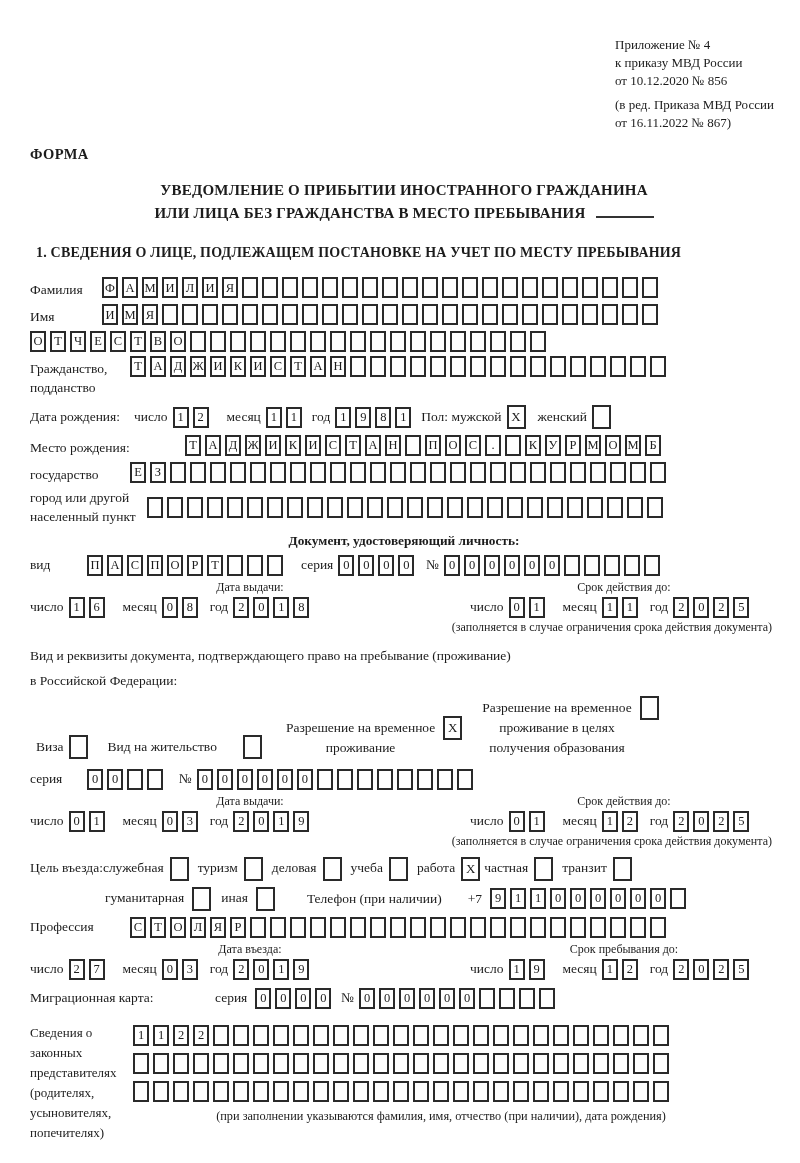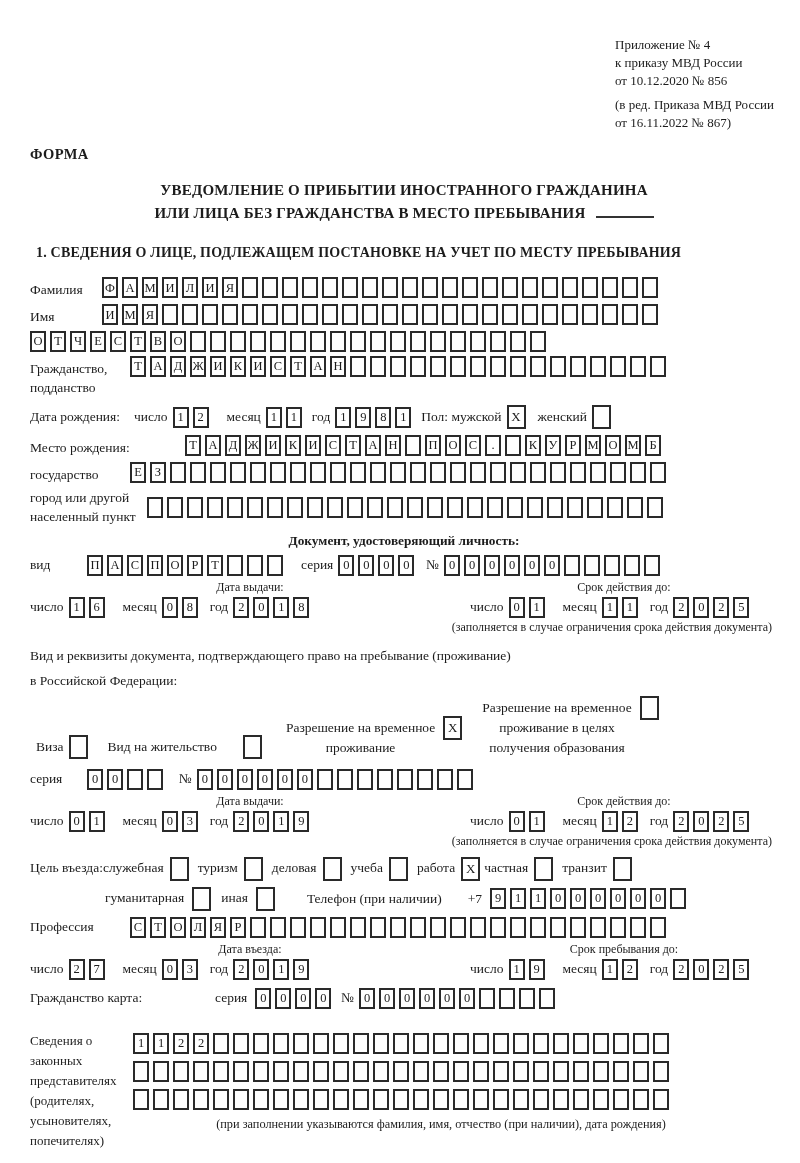--- a/index.html
+++ b/index.html
@@ -65,21 +65,21 @@
   .permit-item .checkbox{ margin-left:8px; }
 
   .purpose-row{ display:flex; align-items:center; margin-top:8px; }
   .purpose-row .lbl{ padding-top:0; }
   .purpose-row .checkbox{ margin-left:6px; margin-right:9px; }
   .purpose2{ margin-left:75px; margin-top:6px; display:flex; align-items:center; }
   .purpose2 .checkbox{ margin-left:8px; margin-right:10px; }
   .phone-lbl{ font-size:13.5px; margin-left:22px; }
   .phone-prefix{ font-size:13.5px; margin:0 8px 0 26px; }
 
-  .rep-block{ display:flex; align-items:flex-start; margin-top:20px; }
+  .rep-block{ display:flex; align-items:flex-start; margin-top:12px; }
   .rep-labels{ width:103px; font-size:13px; line-height:1.55; padding-top:2px; }
   .rep-rows .boxes{ margin-bottom:7px; }
   .rep-note{ font-size:12.3px; margin:2px 0 0 155px; text-align:center; width:580px; }
 </style>
 </head>
 <body>
 
 <div class="page">
 
   <div class="annex">
@@ -643,21 +643,21 @@
       <span class="boxes">
           <span class="box">2</span>
           <span class="box">0</span>
           <span class="box">2</span>
           <span class="box">5</span>
         </span>
     </div>
   </div>
 
   <div class="row center" style="margin-top:8px;">
-    <span class="lbl" style="width:160px;padding-top:0;">Гражданство карта:</span>
+    <span class="lbl" style="width:160px;padding-top:0;">Миграционная карта:</span>
     <span class="dl-lbl" style="margin-left:25px;margin-right:8px;">серия</span>
     <span class="boxes">
         <span class="box">0</span>
         <span class="box">0</span>
         <span class="box">0</span>
         <span class="box">0</span>
       </span>
     <span class="dl-lbl" style="margin-left:6px;">№</span>
     <span class="boxes">
         <span class="box">0</span>

